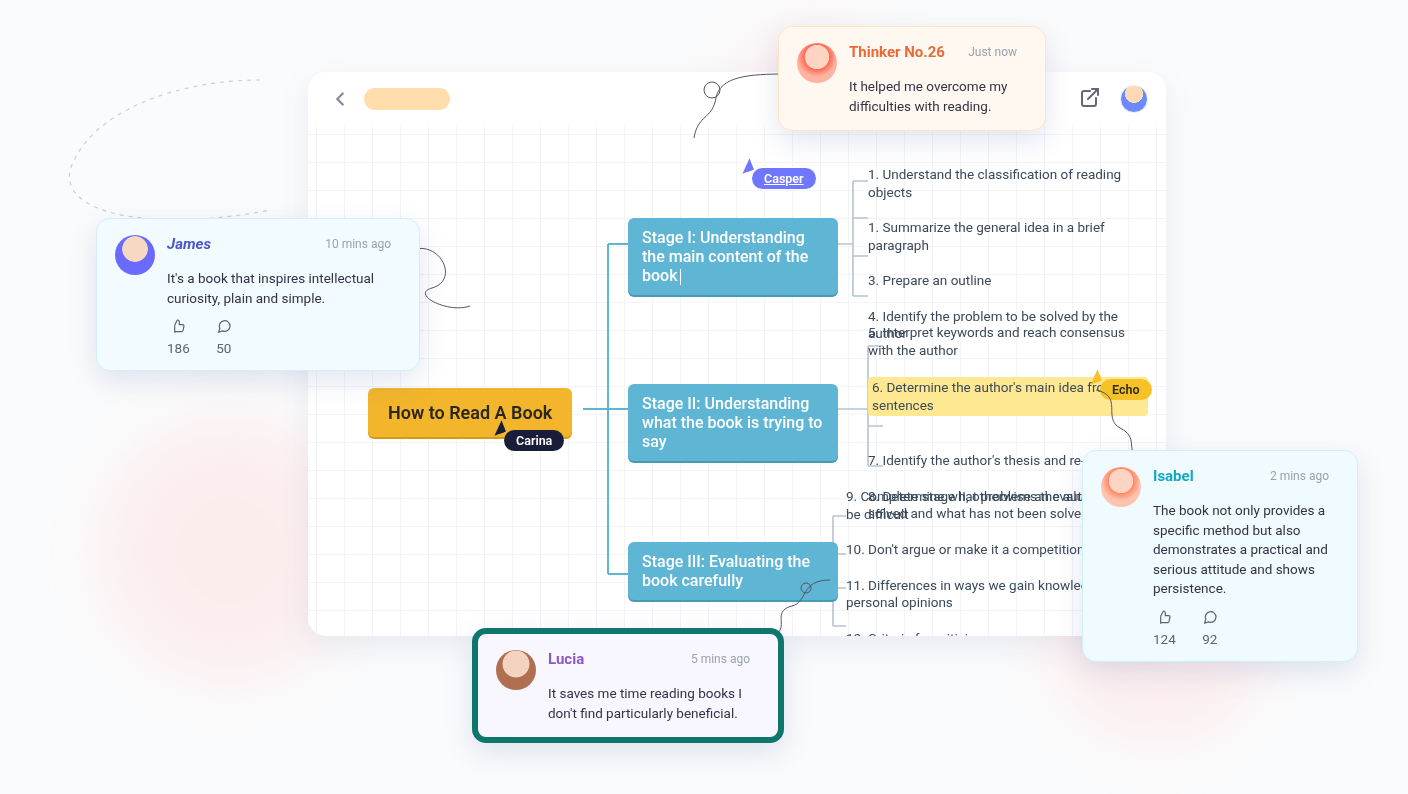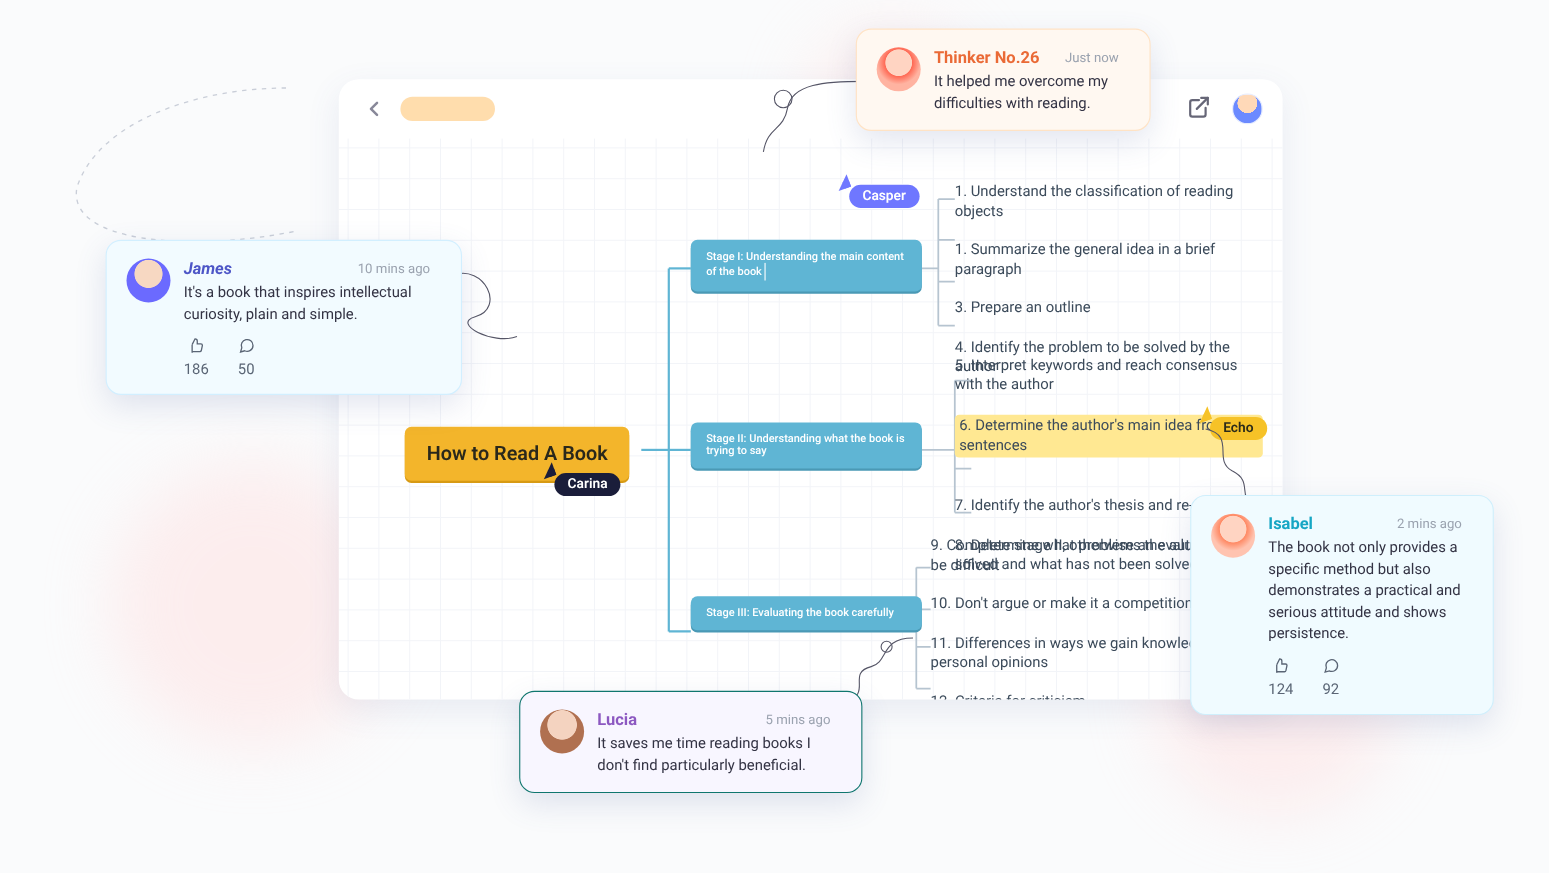--- a/index.html
+++ b/index.html
@@ -62,21 +62,21 @@
     position:absolute; left:60px; top:262px;
     background:#f3b52b; color:#2a281b;
     border-radius:6px; padding: 14px 20px;
     font-weight:600; font-size:18px;
     box-shadow: 0 2px 0 #d79a14;
   }
   .stage-node {
     position:absolute; left:320px; width:210px;
     background:#5fb5d4; color:#fff;
     border-radius:6px; padding:10px 14px;
-    font-size:10px; font-weight:500;
+    font-size:16px; font-weight:500;
     box-shadow: 0 2px 0 #4a99b5;
   }
   .stage-node.s1 { top:92px; }
   .stage-node.s2 { top:258px; }
   .stage-node.s3 { top:416px; }
   .stage-node .cursor { display:inline-block; width:1px; height:16px; background:#fff; margin-left:2px; vertical-align:middle;}
 
   .leaf-list {
     position:absolute; left:560px; width:280px;
     font-size:13.5px; color:#3b4a5a;
@@ -93,21 +93,21 @@
     border-radius: 12px;
     font-size:12.5px; font-weight:600;
     color:#fff;
     display:flex; align-items:center;
   }
   .cursor-tag::before{
     content:''; position:absolute; left:-12px; top:-8px;
     width:0;height:0;
     border: 6px solid transparent;
   }
-  .tag-casper { left:464px; top:42px; background:#6f77ff;  box-shadow: 0 0 0 1px #fff;}
+  .tag-casper { left:444px; top:42px; background:#6f77ff;  box-shadow: 0 0 0 1px #fff; text-decoration: underline;}
   .tag-casper::before { border-right-color:#6f77ff; border-bottom-color:#6f77ff; transform:rotate(-20deg);}
   .tag-carina { left:196px; top:304px; background:#1a1d3a; border-radius:14px;}
   .tag-carina::before { border-right-color:#1a1d3a; border-bottom-color:#1a1d3a; transform:rotate(-20deg);}
   .tag-echo   { left:792px; top:253px; background:#f6c227; color:#2b2b1a;}
   .tag-echo::before { border-right-color:#f6c227; border-bottom-color:#f6c227; transform:rotate(-20deg);}
 
   
   .connectors { position:absolute; left:0; top:0; width:100%; height:100%; pointer-events:none;}
 
   
@@ -118,31 +118,31 @@
     box-shadow: 0 10px 28px rgba(80,100,160,.16);
   }
   .comment-card .head { display:flex; align-items:flex-start; gap:12px;}
   .comment-card .av {
     width:40px; height:40px; border-radius:50%;
     flex-shrink:0;
   }
   .comment-card .who { font-weight:700; font-size:15px;}
   .comment-card .ts { font-size:12px; color:#9aa2af; margin-left:auto;}
   .comment-card .row1 { display:flex; align-items:center; width:100%;}
-  .comment-card .txt { color:#334; font-size:13.5px; line-height:1.45; margin-top:4px;}
+  .comment-card .txt { color:#334; font-size:13.5px; line-height:1.45; margin-top:16px;}
   .comment-card .meta { display:flex; gap:26px; margin-top:10px; color:#5a6575; font-size:13.5px;}
   .comment-card .meta span { display:flex; align-items:center; gap:6px;flex-direction:column;}
 
   .card-james  { left:96px;  top:218px; width:324px; background:#f2fbff; border:1px solid #d2efff;}
   .card-james .who { color:#4d56c7;font-style:italic;}
   .card-thinker{ left:778px; top:26px;  width:268px; background:#fff8f1; border:1px solid #ffe3c5;}
   .card-thinker .who { color:#ea6a36;}
   .card-isabel { left:1082px; top:450px; width:276px; background:#f0fbff; border:1px solid #cfeffc;}
   .card-isabel .who { color:#16a6c4;}
-  .card-lucia  { left:472px; top:628px; width:312px; background:#f8f6ff; border:1px solid #0f766e;}
+  .card-lucia  { left:472px; top:628px; width:312px; background:#f8f6ff; border:6px solid #0f766e;}
   .card-lucia .who { color:#8c58c1;}
 
   .av.james  { background: radial-gradient(circle at 50% 35%, #f7d8c2 38%, #6b6aff 40%);}
   .av.thinker{ background: radial-gradient(circle at 50% 35%, #ffd4c2 36%, #ff6a55 38%, #ffb3a1 60%);}
   .av.isabel { background: radial-gradient(circle at 50% 35%, #ffd4c2 36%, #ff8a65 38%, #ffc3b0 60%);}
   .av.lucia  { background: radial-gradient(circle at 50% 35%, #f4d3c0 40%, #b07050 42%);}
 
   .icon-thumb, .icon-chat { width:16px; height:16px; display:inline-block;}
 
   

